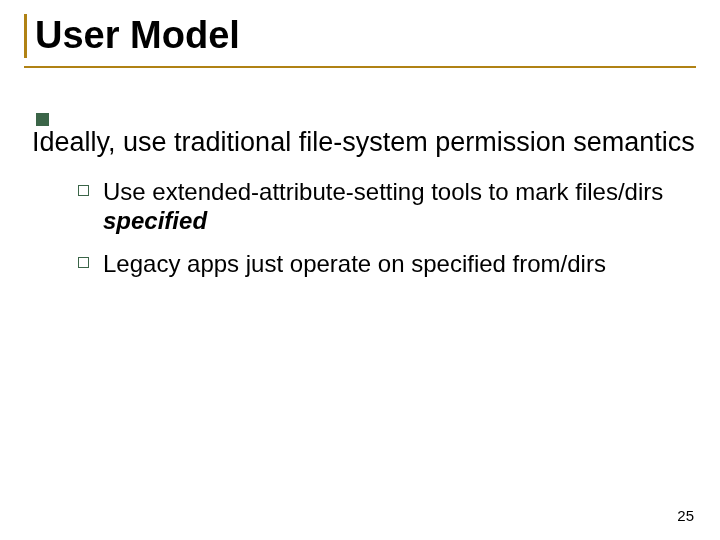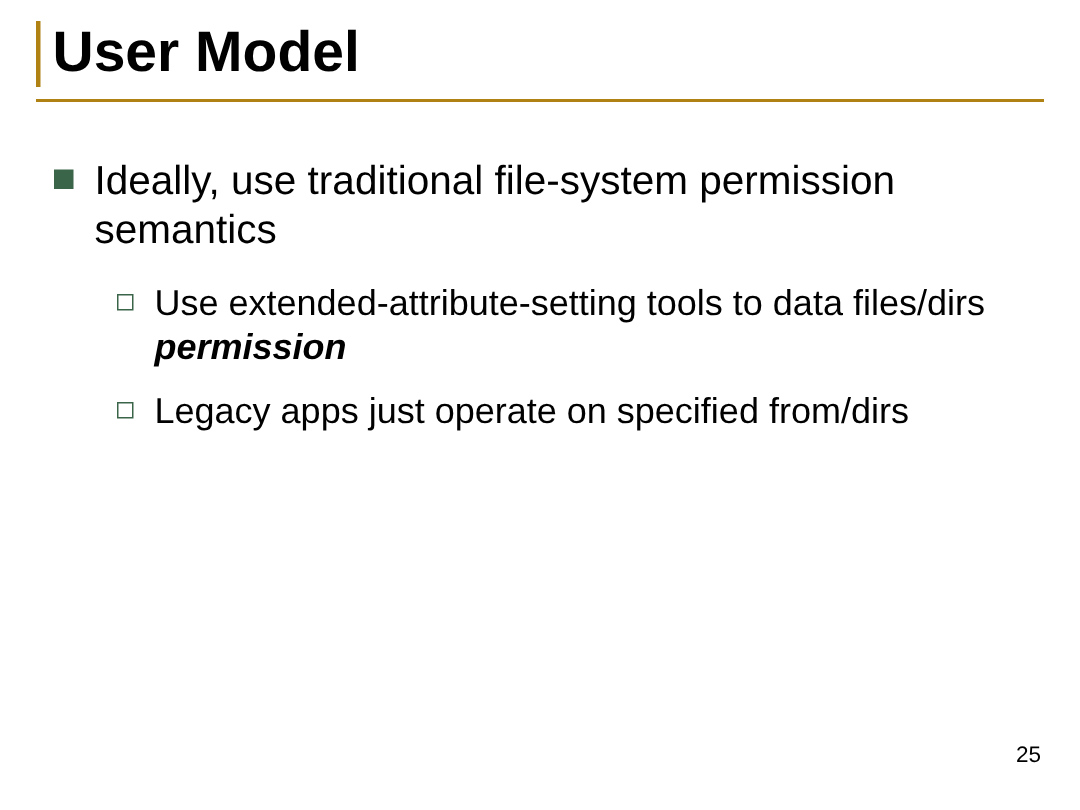--- a/index.html
+++ b/index.html
@@ -34,21 +34,21 @@
     margin-bottom: 36px;
     width: 100%;
   }
   .content { padding-left: 8px; }
 
   .row { display: flex; align-items: flex-start; }
   .bullet { flex: 0 0 auto; display: inline-block; }
   .text { flex: 1 1 auto; }
 
   
-  .l1 { margin-bottom: 18px; }
+  .l1 { margin-bottom: 18px; flex-direction: column; }
   .l1 .bullet {
     width: 13px; height: 13px;
     background: #3b6548;
     margin-top: 9px;
     margin-right: 14px;
     margin-left: 4px;
   }
   .l1 .text { font-size: 27px; line-height: 1.22; }
 
   
@@ -69,21 +69,21 @@
     margin-top: 6px;
     margin-right: 12px;
   }
   .l3 .text { font-size: 19px; line-height: 1.25; }
 
   .sensitive { font-weight: bold; font-style: italic; }
 
   .pagenum {
     position: absolute;
     right: 26px;
-    bottom: 28px;
+    bottom: 16px;
     font-size: 15px;
     color: #000;
   }
 </style>
 </head>
 <body>
 
 <div class="slide">
 
   <div class="title-wrap">
@@ -94,21 +94,21 @@
   <div class="content">
 
     <div class="row l1">
       <span class="bullet"></span>
       <span class="text">Ideally, use traditional file-system permission semantics</span>
     </div>
 
     <div class="row l2">
       <span class="bullet"></span>
       <span class="text">
-        <span>Use extended-attribute-setting tools to data files/dirs </span><span class="sensitive">permission</span>
+        <span>Use extended-attribute-setting tools to mark files/dirs </span><span class="sensitive">specified</span>
       </span>
     </div>
 
 
     <div class="row l2">
       <span class="bullet"></span>
       <span class="text">Legacy apps just operate on specified from/dirs</span>
     </div>
 
   </div>

